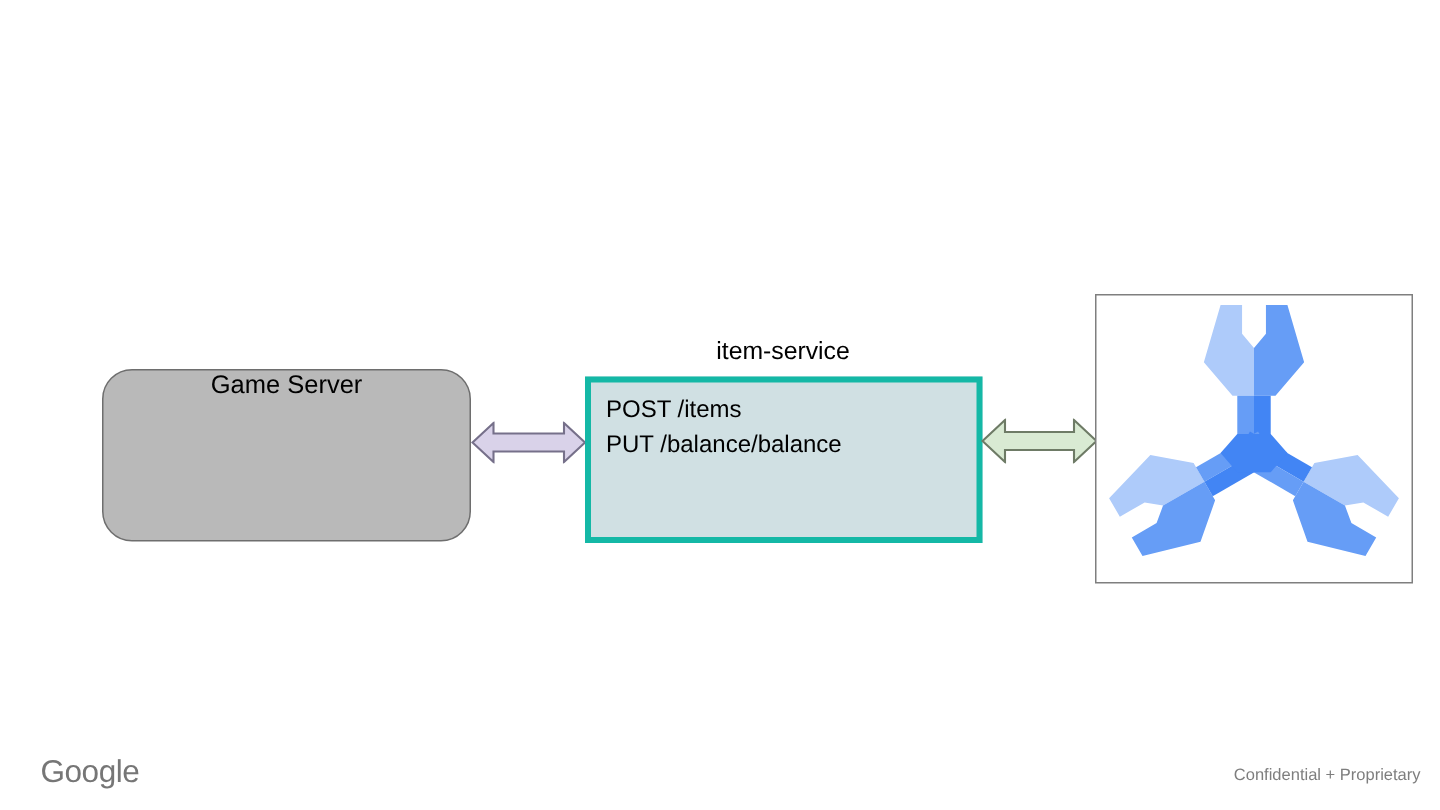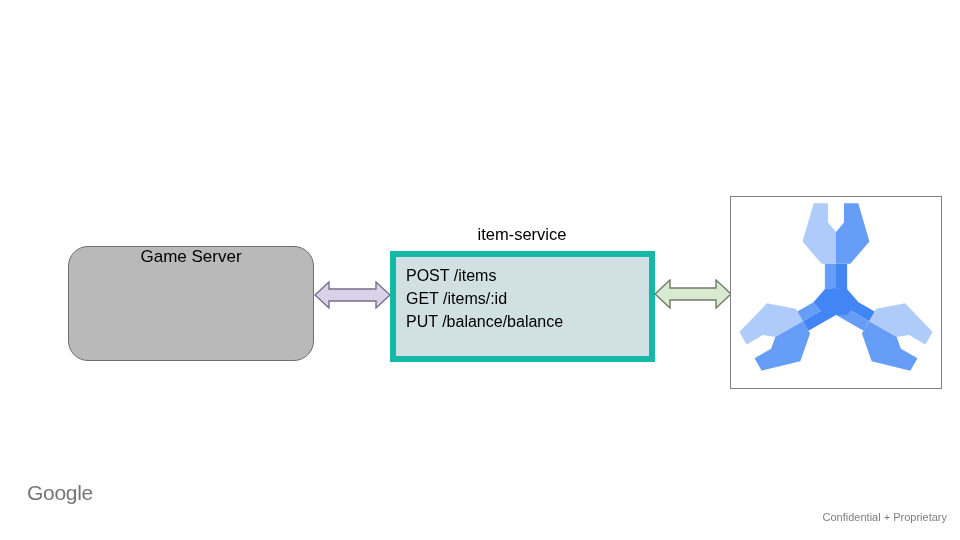--- a/index.html
+++ b/index.html
@@ -12,35 +12,35 @@
     box-sizing:border-box;border:1px solid #6e6e6e;border-radius:20px;
     background:#b9b9b9;display:flex;justify-content:center;
     font-size:17px;
   }
   .svc-title{
     position:absolute;left:390px;top:224px;width:264px;text-align:center;
     font-weight:normal;font-size:16.5px;line-height:20px;
   }
   .shape-svc{
     position:absolute;left:390px;top:251px;width:265px;height:111px;
-    box-sizing:border-box;border:6px solid #14b8a6;background:#d0e0e3;
+    box-sizing:border-box;border:4px solid #14b8a6;background:#d0e0e3;
     padding:7px 0 0 10px;font-size:16px;line-height:23px;
   }
   .arrow{position:absolute;}
   .arrow-left{left:314px;top:281px;}
   .arrow-right{left:654px;top:279px;}
   .arrow-left polygon{stroke:#76708a;stroke-width:1.4;}
   .arrow-right polygon{stroke:#6e7b66;stroke-width:1.4;}
   .icon-frame{
     position:absolute;left:730px;top:196px;width:212px;height:193px;
     box-sizing:border-box;border:1px solid #7f7f7f;background:#ffffff;
   }
   .icon-frame svg{width:100%;height:100%;display:block;}
   .brand{
-    position:absolute;left:27px;top:481px;font-size:21px;color:#767676;
+    position:absolute;left:27px;top:503px;font-size:21px;color:#767676;
     letter-spacing:-0.3px;
   }
   .note{
     position:absolute;right:13px;top:511px;font-size:11px;color:#7e7e7e;
   }
 </style>
 </head>
 <body>
 
 <div class="stage">
@@ -50,21 +50,20 @@
   </div>
 
   <svg class="arrow arrow-left" width="77" height="28" viewBox="0 0 77 28">
     <polygon points="1,14 15,1 15,8 62,8 62,1 76,14 62,27 62,20 15,20 15,27" fill="#d9d2e9"></polygon>
   </svg>
 
   <div class="svc-title">item-service</div>
 
   <div class="shape-svc" style="background: rgb(208, 224, 227);">
     <div>POST /items</div>
-    <div>GET /items/:id</div>
     <div>PUT /balance/balance</div>
   </div>
 
   <svg class="arrow arrow-right" width="78" height="30" viewBox="0 0 78 30">
     <polygon points="1,15 16,1 16,9 62,9 62,1 77,15 62,29 62,21 16,21 16,29" fill="#d9ead3"></polygon>
   </svg>
 
   <div class="icon-frame">
     <svg viewBox="0 0 120 120" preserveAspectRatio="xMidYMid meet">
 

